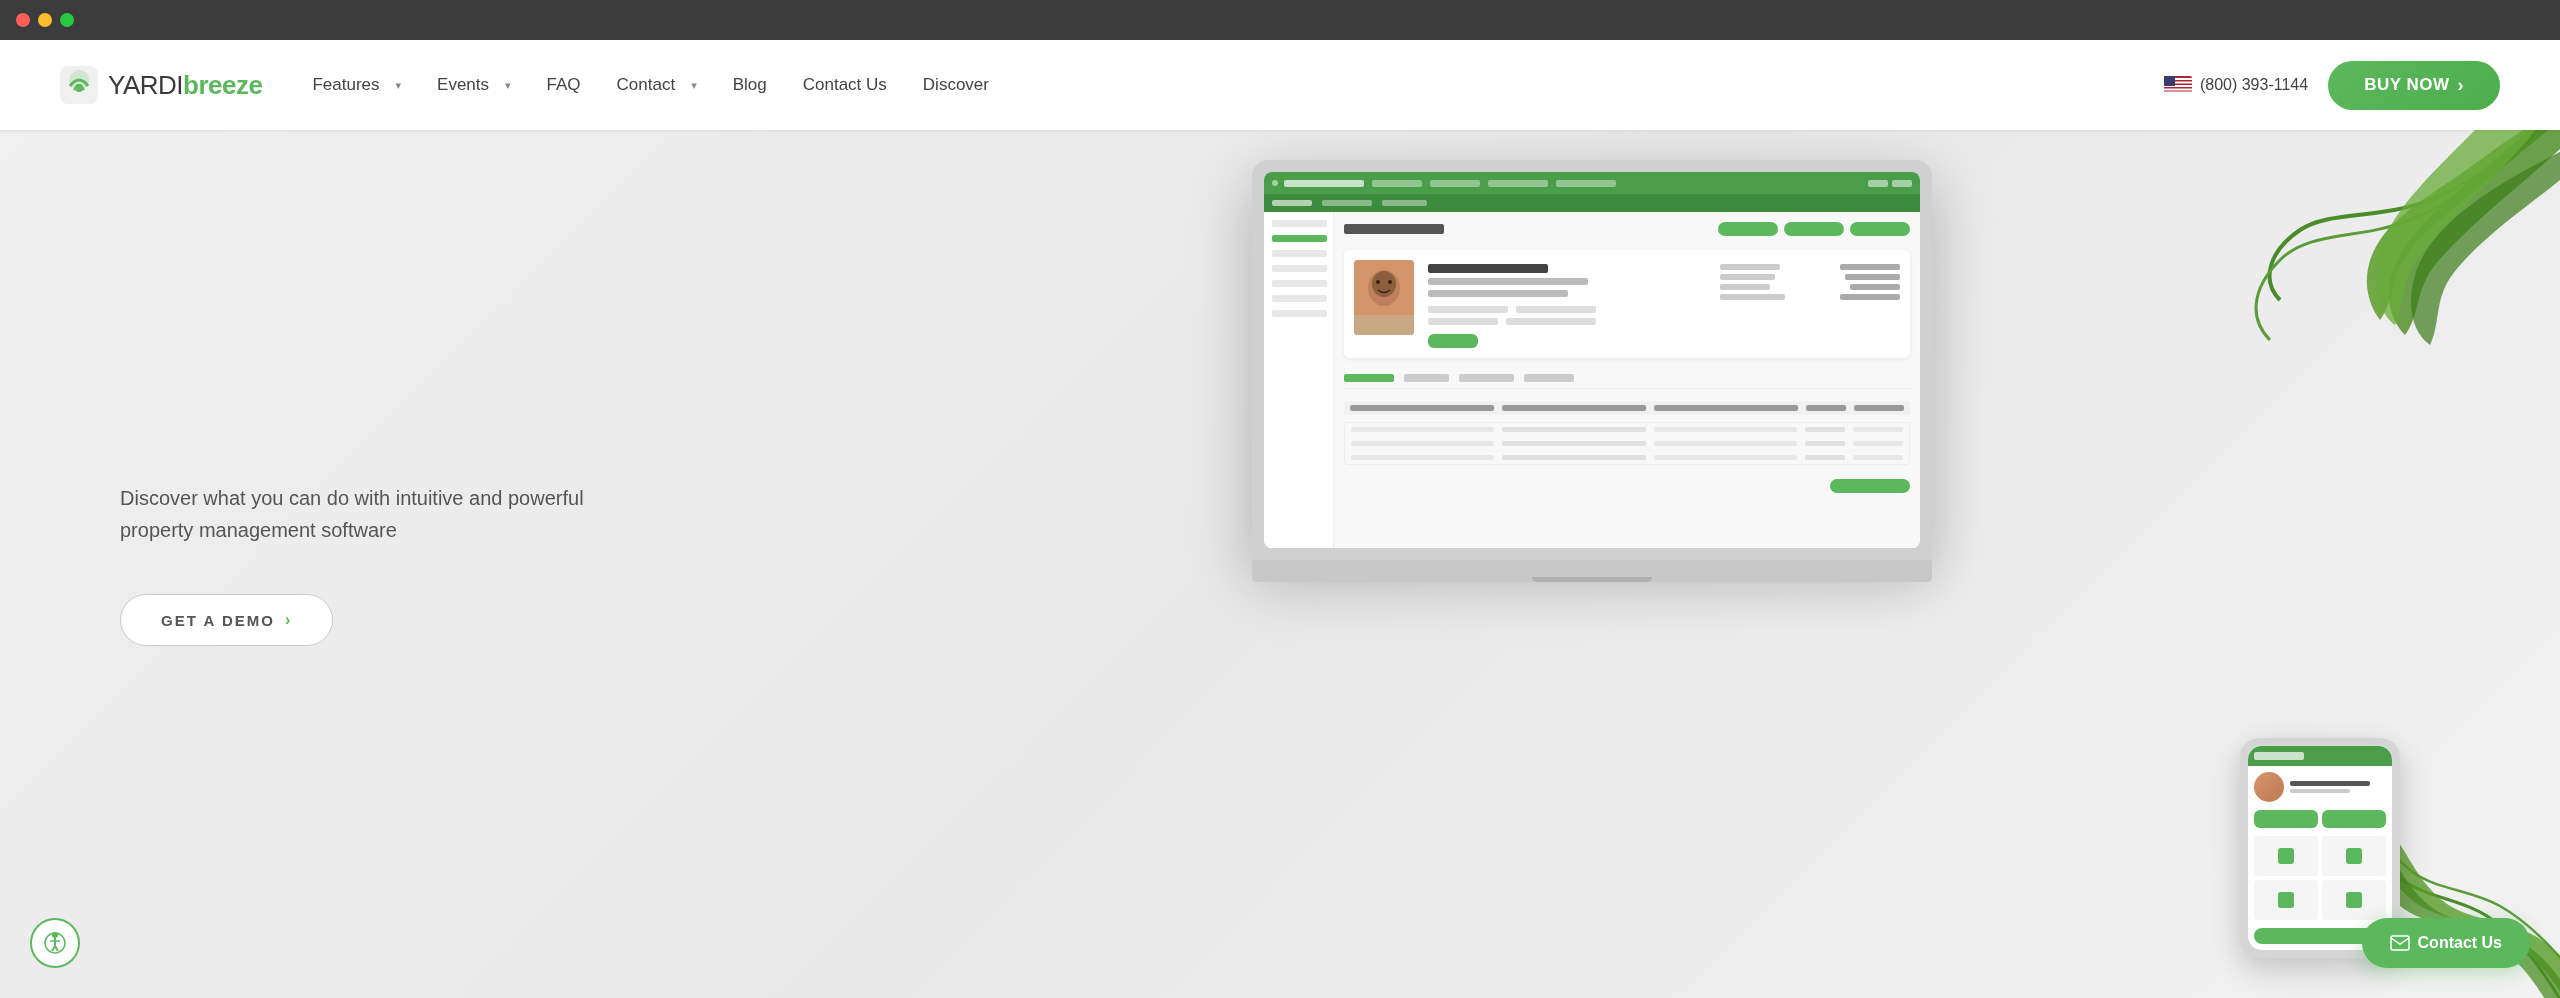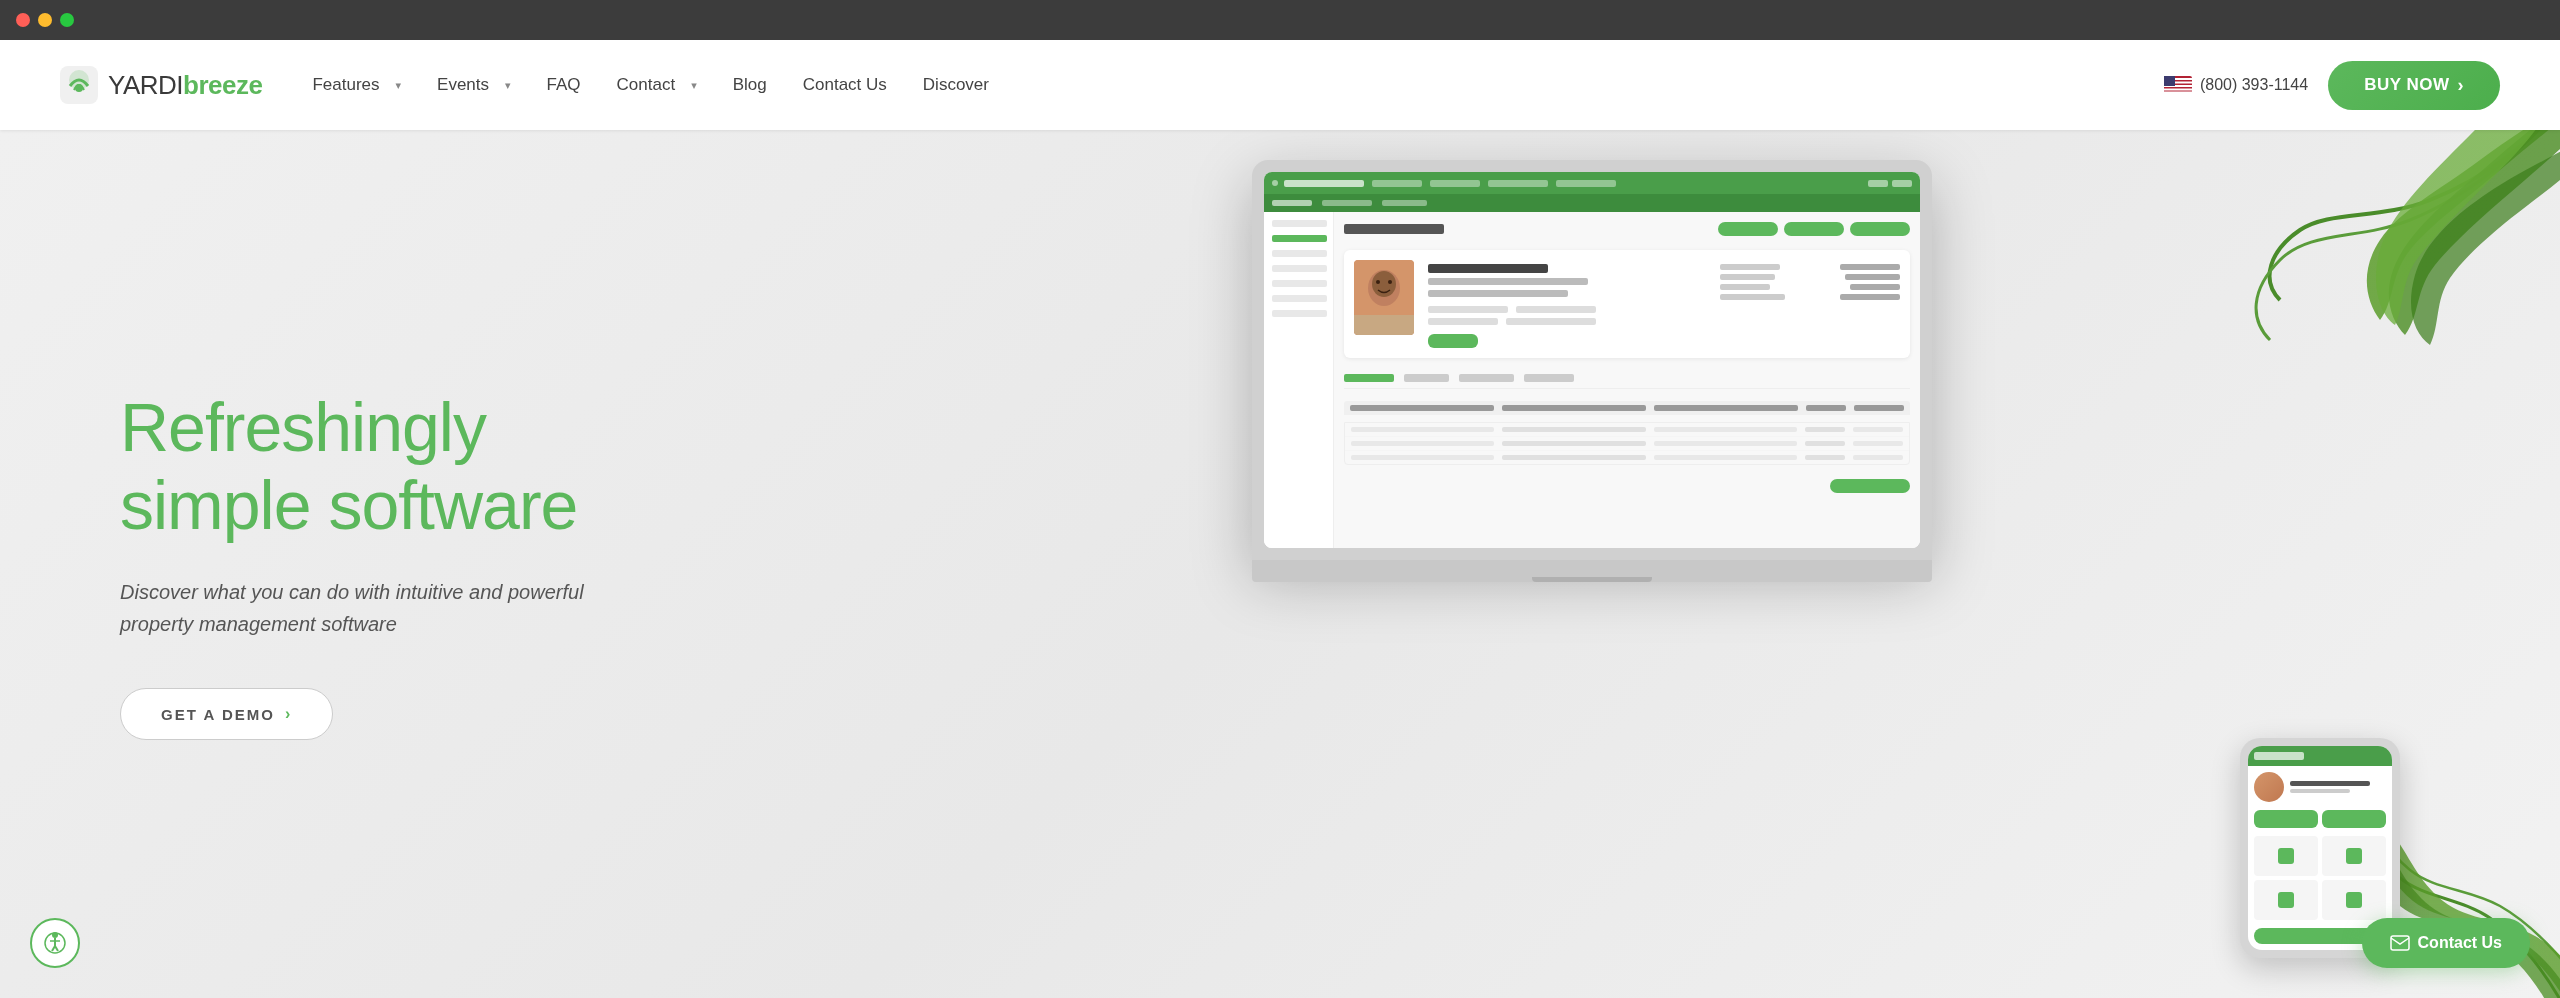--- a/index.html
+++ b/index.html
@@ -140,21 +140,20 @@
       line-height: 1.15;
       margin-bottom: 32px;
       letter-spacing: -1px;
     }
     .hero-subtext {
       font-size: 20px;
       color: #555;
       line-height: 1.6;
       margin-bottom: 48px;
       max-width: 480px;
-      font-style: italic;
     }
     .get-demo-btn {
       display: inline-flex;
       align-items: center;
       gap: 10px;
       border: 1.5px solid #ccc;
       background: #fff;
       border-radius: 30px;
       padding: 16px 40px;
       font-size: 15px;
@@ -481,24 +480,20 @@
       <button class="buy-now-btn">
         <span>BUY NOW</span>
         <span class="arrow">›</span>
       </button>
     </div>
   </nav>
 
   <section class="hero">
 
     <div class="hero-content">
-      <h1 class="hero-headline">
-        <span>Refreshingly</span><br>
-        <span>simple software</span>
-      </h1>
       <p class="hero-subtext">Discover what you can do with intuitive and powerful property management software</p>
       <button class="get-demo-btn">
         <span>GET A DEMO</span>
         <span class="arrow">›</span>
       </button>
     </div>
 
     <div class="hero-visual">
 
       <svg style="position:absolute;top:-30px;right:-40px;width:420px;height:320px;z-index:3;" viewBox="0 0 420 320" fill="none">

